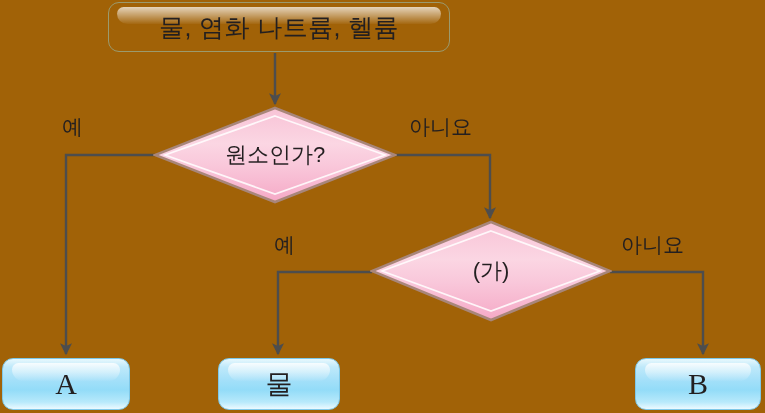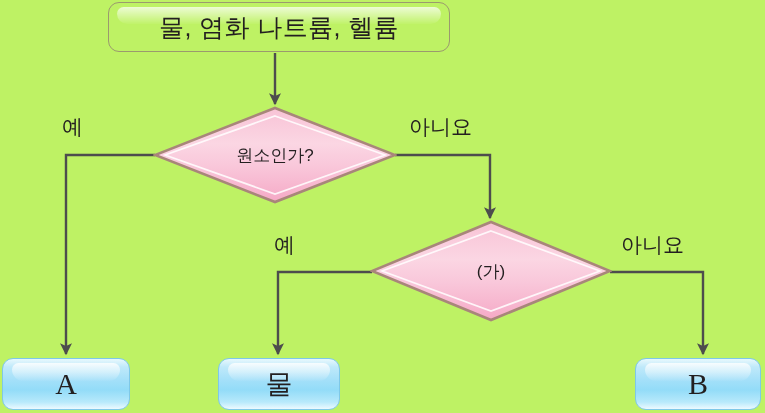--- a/index.html
+++ b/index.html
@@ -7,21 +7,21 @@
     padding: 0;
     background: #ffffff;
   }
   body {
     font-family: "Liberation Sans", "DejaVu Sans", sans-serif;
   }
   #flowchart {
     position: relative;
     width: 765px;
     height: 413px;
-    background: #bef264;
+    background: #a16207;
     overflow: hidden;
   }
   #edges {
     position: absolute;
     left: 0;
     top: 0;
     width: 765px;
     height: 413px;
   }
 
@@ -80,21 +80,21 @@
   }
   .diamond .label {
     position: absolute;
     left: 0;
     top: 0;
     width: 100%;
     height: 100%;
     display: flex;
     align-items: center;
     justify-content: center;
-    font-size: 17px;
+    font-size: 22px;
     color: #231f20;
     white-space: nowrap;
     z-index: 2;
   }
 
   
   .end-box {
     position: absolute;
     height: 52px;
     border: 1px solid #7ec8e8;

